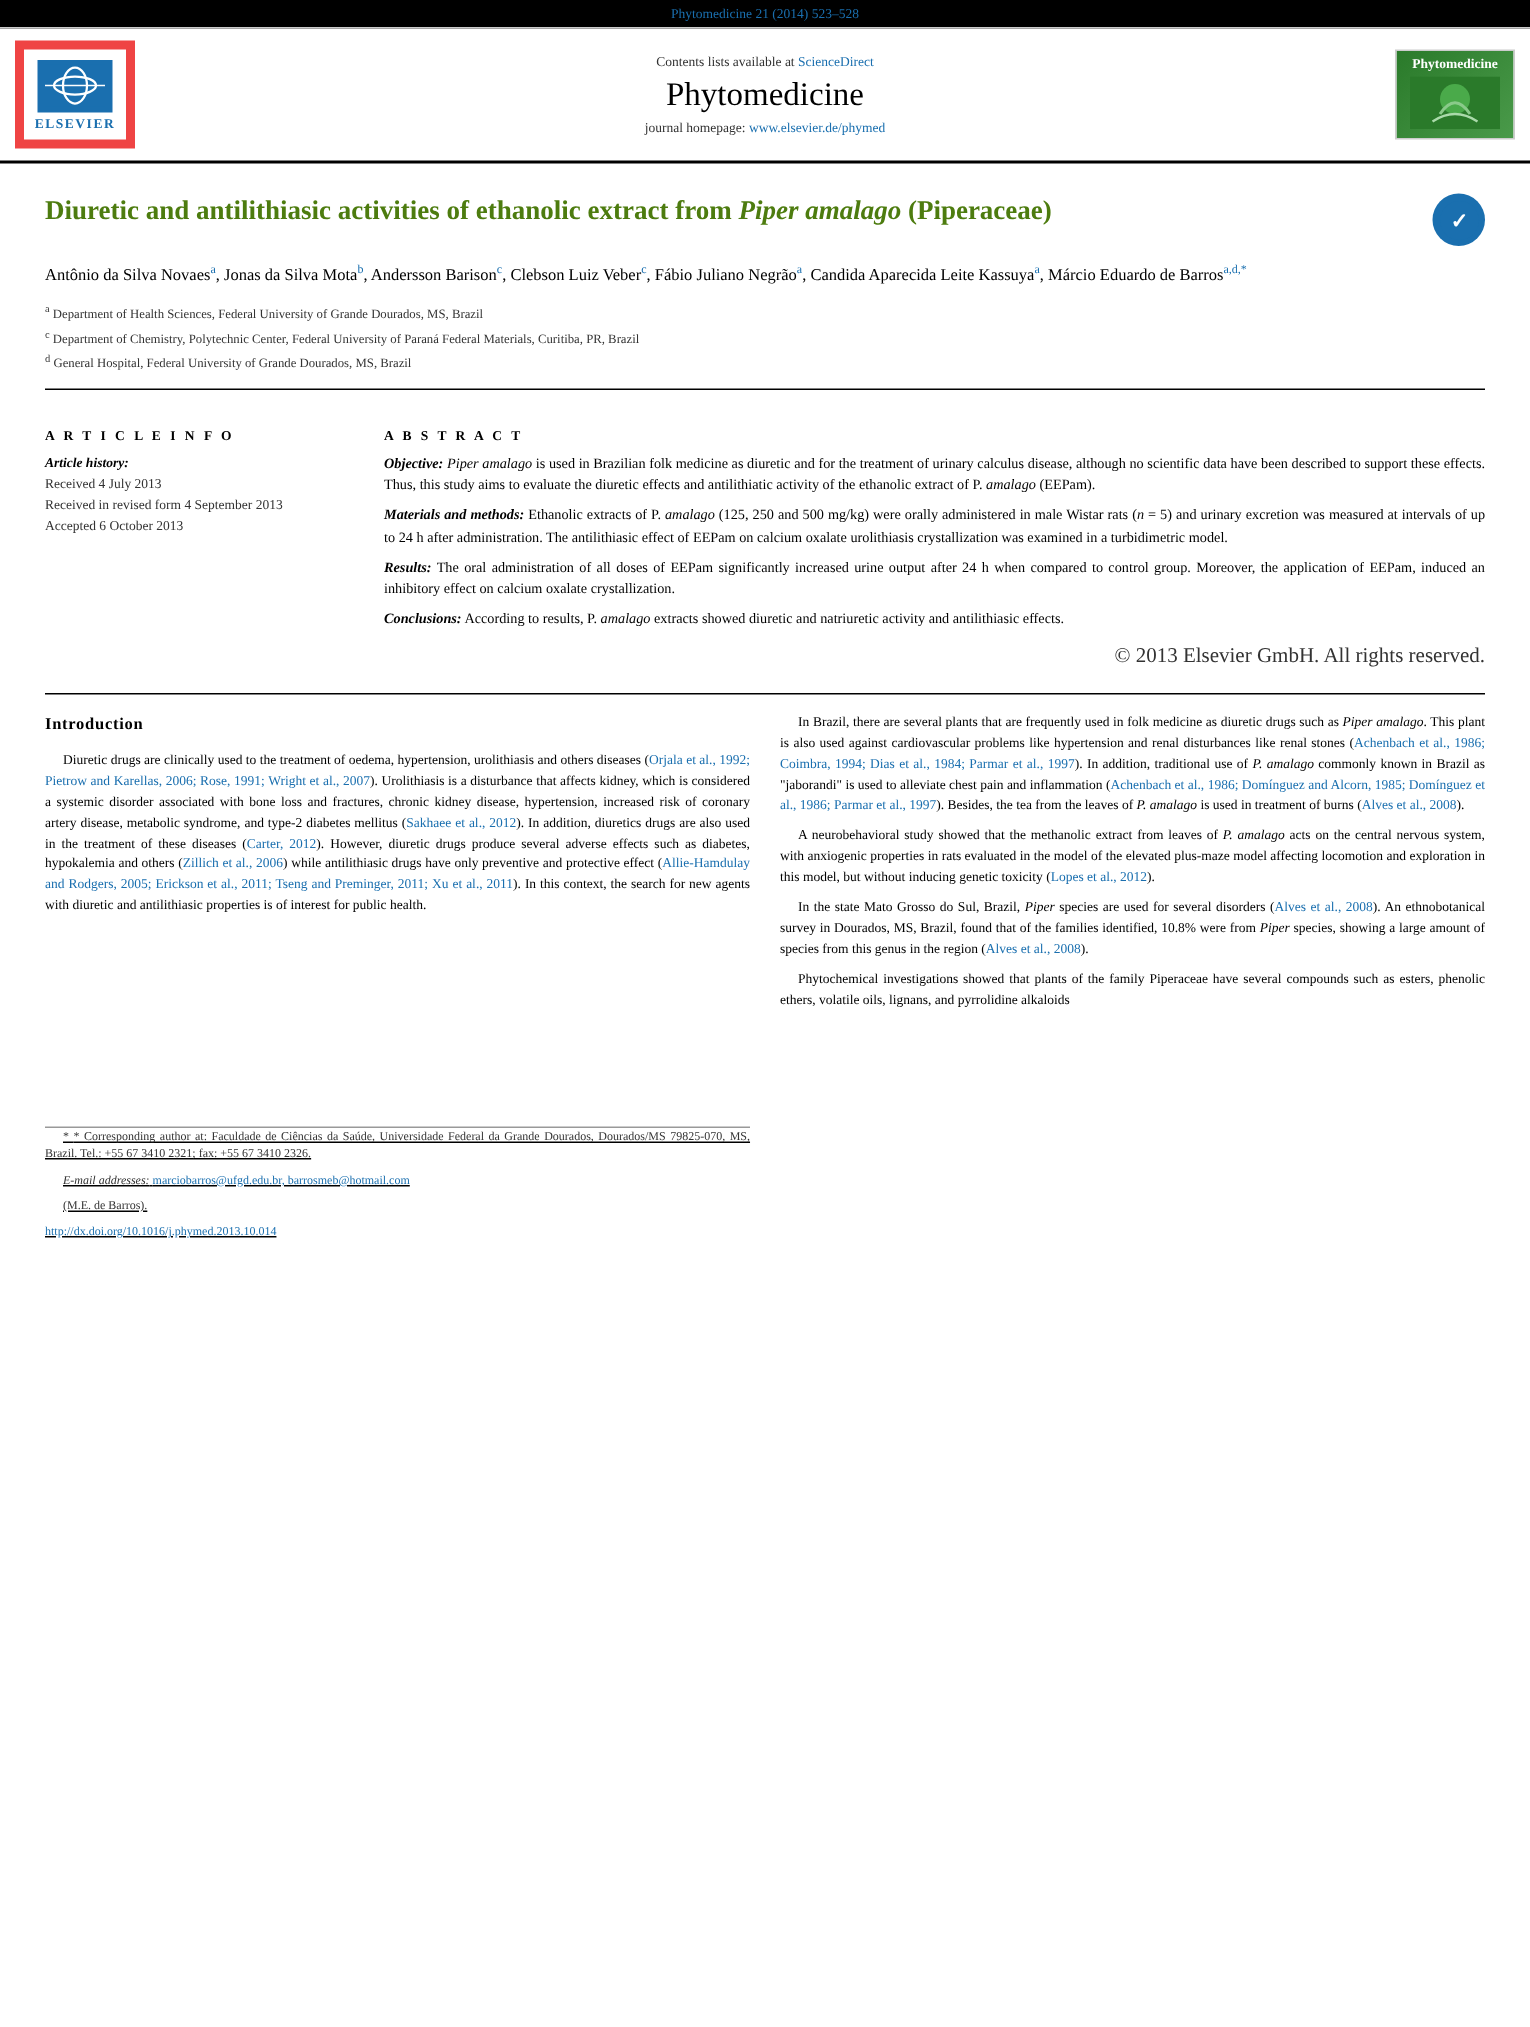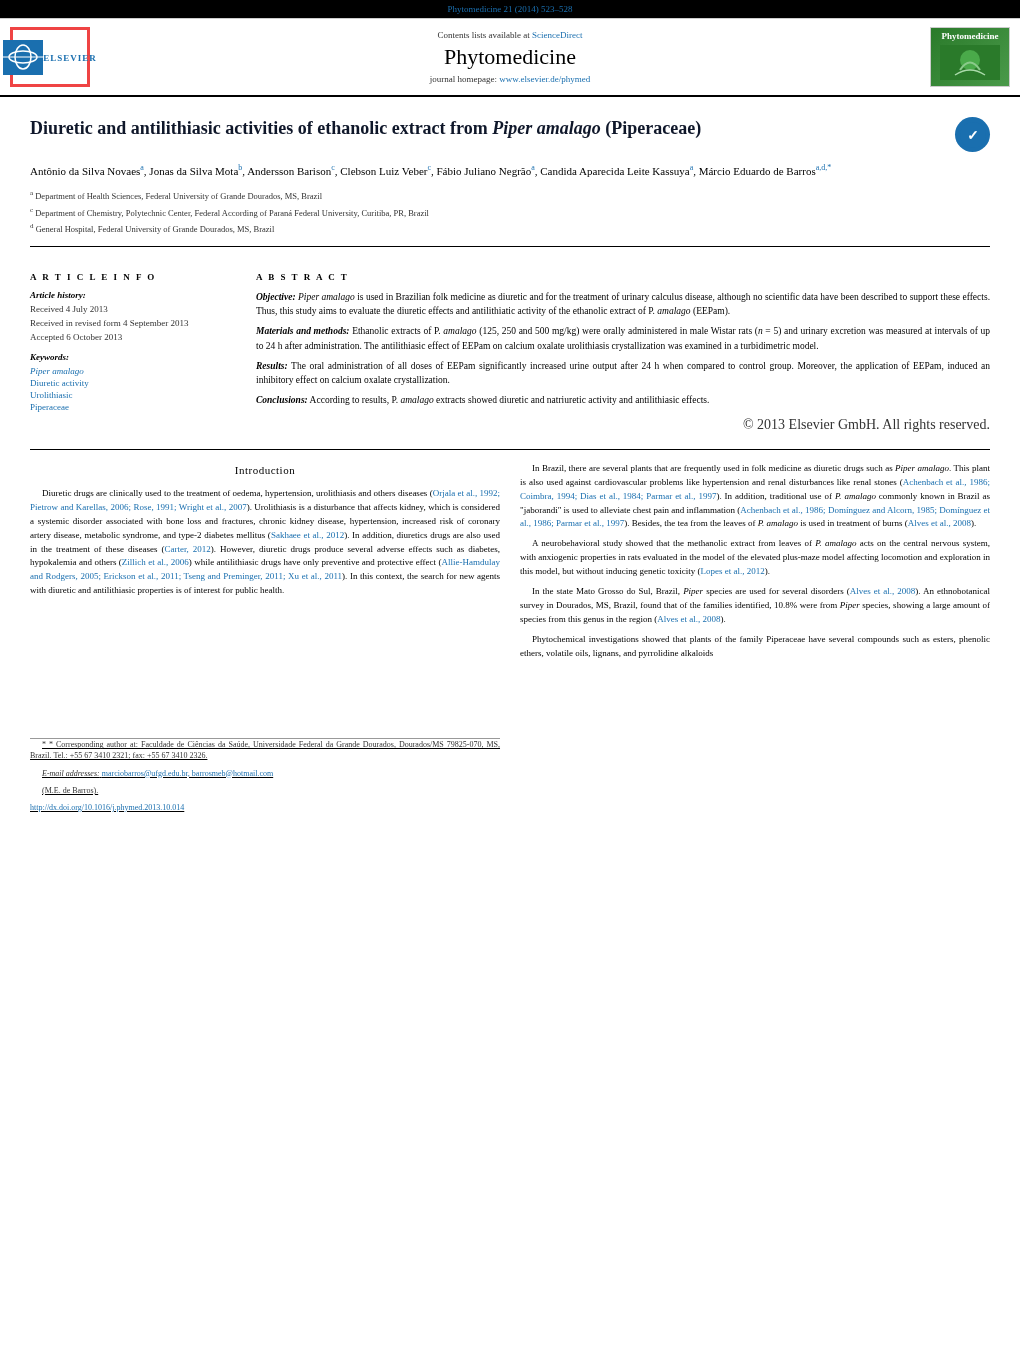--- a/index.html
+++ b/index.html
@@ -25,26 +25,26 @@
     .journal-header {
       display: flex;
       align-items: center;
       border-bottom: 2px solid #000;
       padding: 8px 10px;
       gap: 10px;
     }
 
     .elsevier-logo {
       width: 80px;
-      height: 60px;
-      display: flex;
-      flex-direction: row;
+      height: 72px;
+      display: flex;
+      flex-direction: column;
       align-items: center;
       justify-content: center;
-      border: 3px solid #ef4444;
+      border: 6px solid #ef4444;
       padding: 4px;
     }
 
     .elsevier-logo .logo-graphic {
       width: 50px;
       height: 35px;
       background: #1a6faf;
       display: flex;
       align-items: center;
       justify-content: center;
@@ -119,21 +119,21 @@
       margin-bottom: 10px;
       margin-top: 10px;
     }
 
     .article-title {
       flex: 1;
       font-size: 18px;
       font-weight: bold;
       font-family: 'Times New Roman', serif;
       line-height: 1.3;
-      color: #0f172a;
+      color: #4d7c0f;
     }
 
     .article-title em {
       font-style: italic;
     }
 
     .crossmark-badge {
       width: 35px;
       height: 35px;
       margin-left: 15px;
@@ -272,22 +272,21 @@
     .body-col {
       flex: 1;
       font-size: 9px;
       line-height: 1.55;
       text-align: justify;
       color: #000;
     }
 
     .body-col h2 {
       font-size: 11px;
-      font-weight: normal;
-      text-align: center;
+      font-weight: bold;
       margin-bottom: 8px;
       letter-spacing: 0.5px;
     }
 
     .body-col p {
       margin-bottom: 6px;
       text-indent: 12px;
     }
 
     .body-col .ref-link {
@@ -385,47 +384,38 @@
     </div>
   </div>
 
   <div class="authors">
     Antônio da Silva Novaes<sup>a</sup>, Jonas da Silva Mota<sup>b</sup>, Andersson Barison<sup>c</sup>, Clebson Luiz Veber<sup>c</sup>,
     Fábio Juliano Negrão<sup>a</sup>, Candida Aparecida Leite Kassuya<sup>a</sup>, Márcio Eduardo de Barros<sup>a,d,*</sup>
   </div>
 
   <div class="affiliations">
     <p><sup>a</sup> <span>Department of Health Sciences, Federal University of Grande Dourados, MS, Brazil</span></p>
-    <p><sup>c</sup> <span>Department of Chemistry, Polytechnic Center, Federal According of Paraná Federal University, Curitiba, PR, Brazil</span></p>
+    <p><sup>c</sup> <span>Department of Chemistry, Polytechnic Center, Federal University of Paraná Federal Materials, Curitiba, PR, Brazil</span></p>
     <p><sup>d</sup> <span>General Hospital, Federal University of Grande Dourados, MS, Brazil</span></p>
   </div>
 
   <hr class="divider">
 
   <div class="two-col">
 
     <div class="col-left">
       <div class="section-header">A R T I C L E   I N F O</div>
 
       <div class="article-info-item">
         <span class="label">Article history:</span>
       </div>
       <div class="article-info-item">Received 4 July 2013</div>
       <div class="article-info-item">Received in revised form 4 September 2013</div>
       <div class="article-info-item">Accepted 6 October 2013</div>
 
-      <div class="keywords-section">
-        <div class="article-info-item">
-          <span class="label">Keywords:</span>
-        </div>
-        <div class="keyword-item"><em>Piper amalago</em></div>
-        <div class="keyword-item">Diuretic activity</div>
-        <div class="keyword-item">Urolithiasic</div>
-        <div class="keyword-item">Piperaceae</div>
-      </div>
     </div>
 
     <div class="col-right">
       <div class="section-header">A B S T R A C T</div>
 
       <div class="abstract-text">
         <p>
           <span class="para-label">Objective:</span>
           <em><span> Piper amalago</span></em><span> is used in Brazilian folk medicine as diuretic and for the treatment of urinary calculus disease, although no scientific data have been described to support these effects. Thus, this study aims to evaluate the diuretic effects and antilithiatic activity of the ethanolic extract of P. </span><em>amalago</em><span> (EEPam).</span>
         </p>

